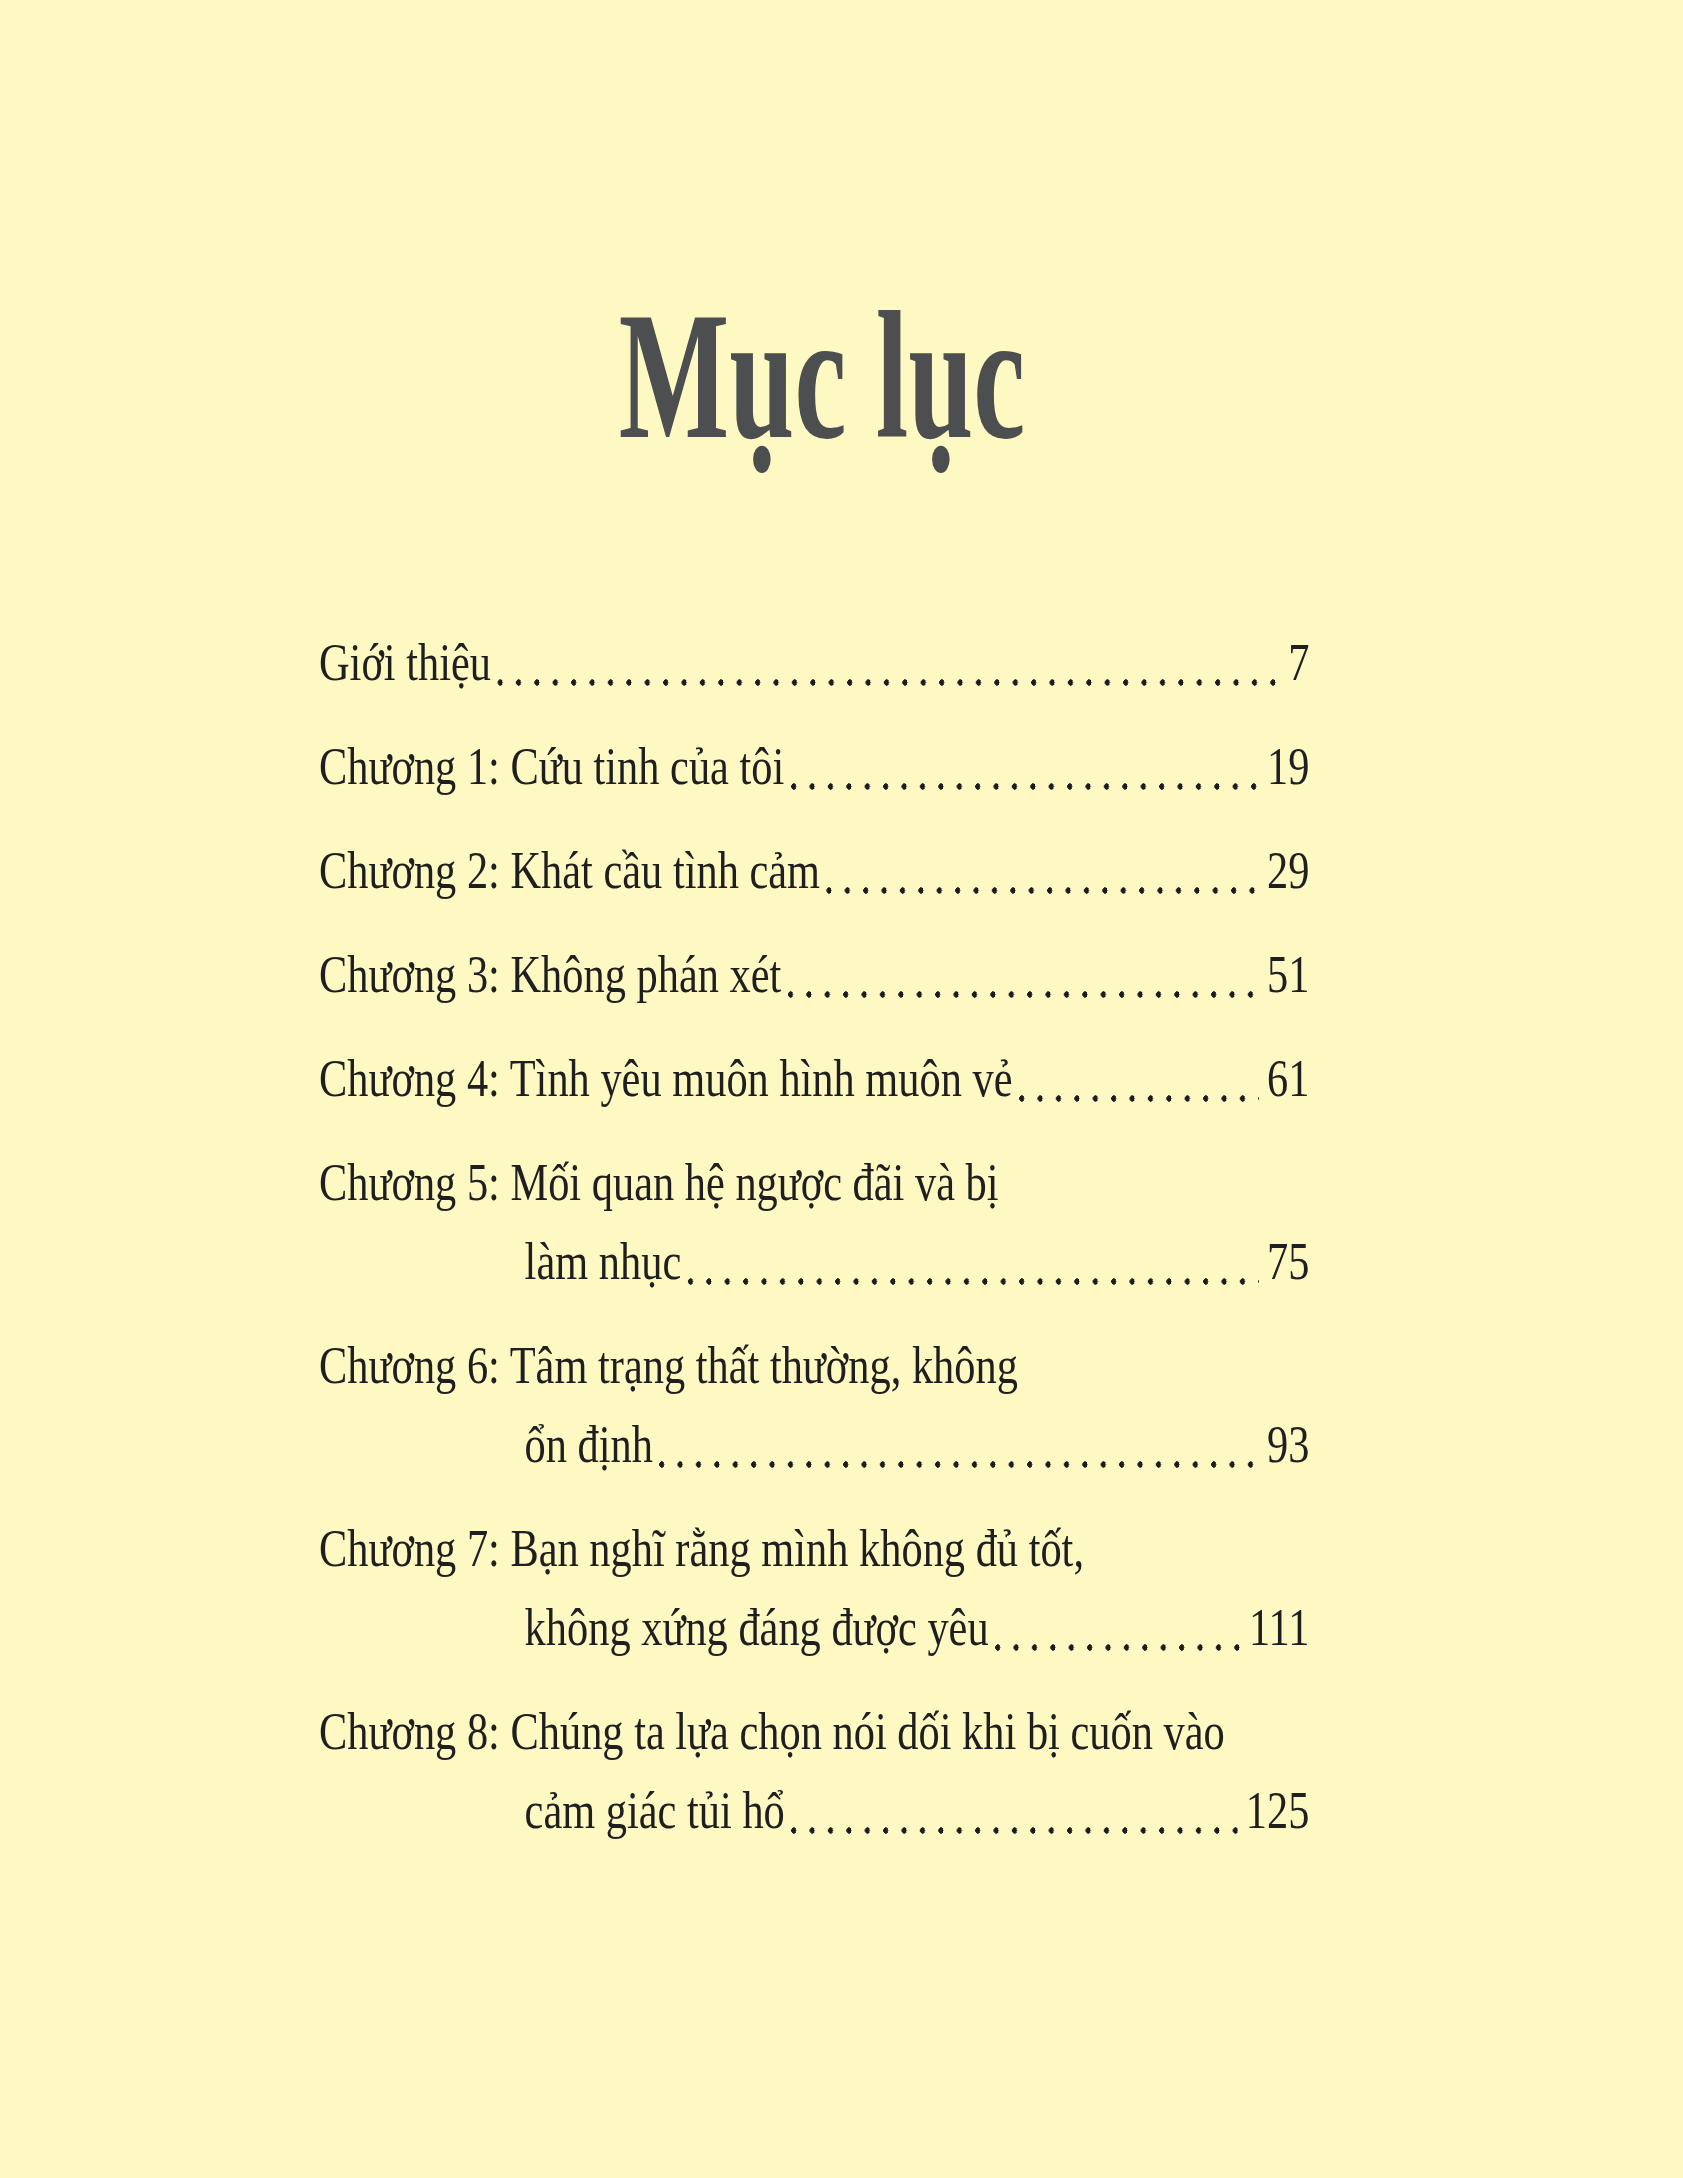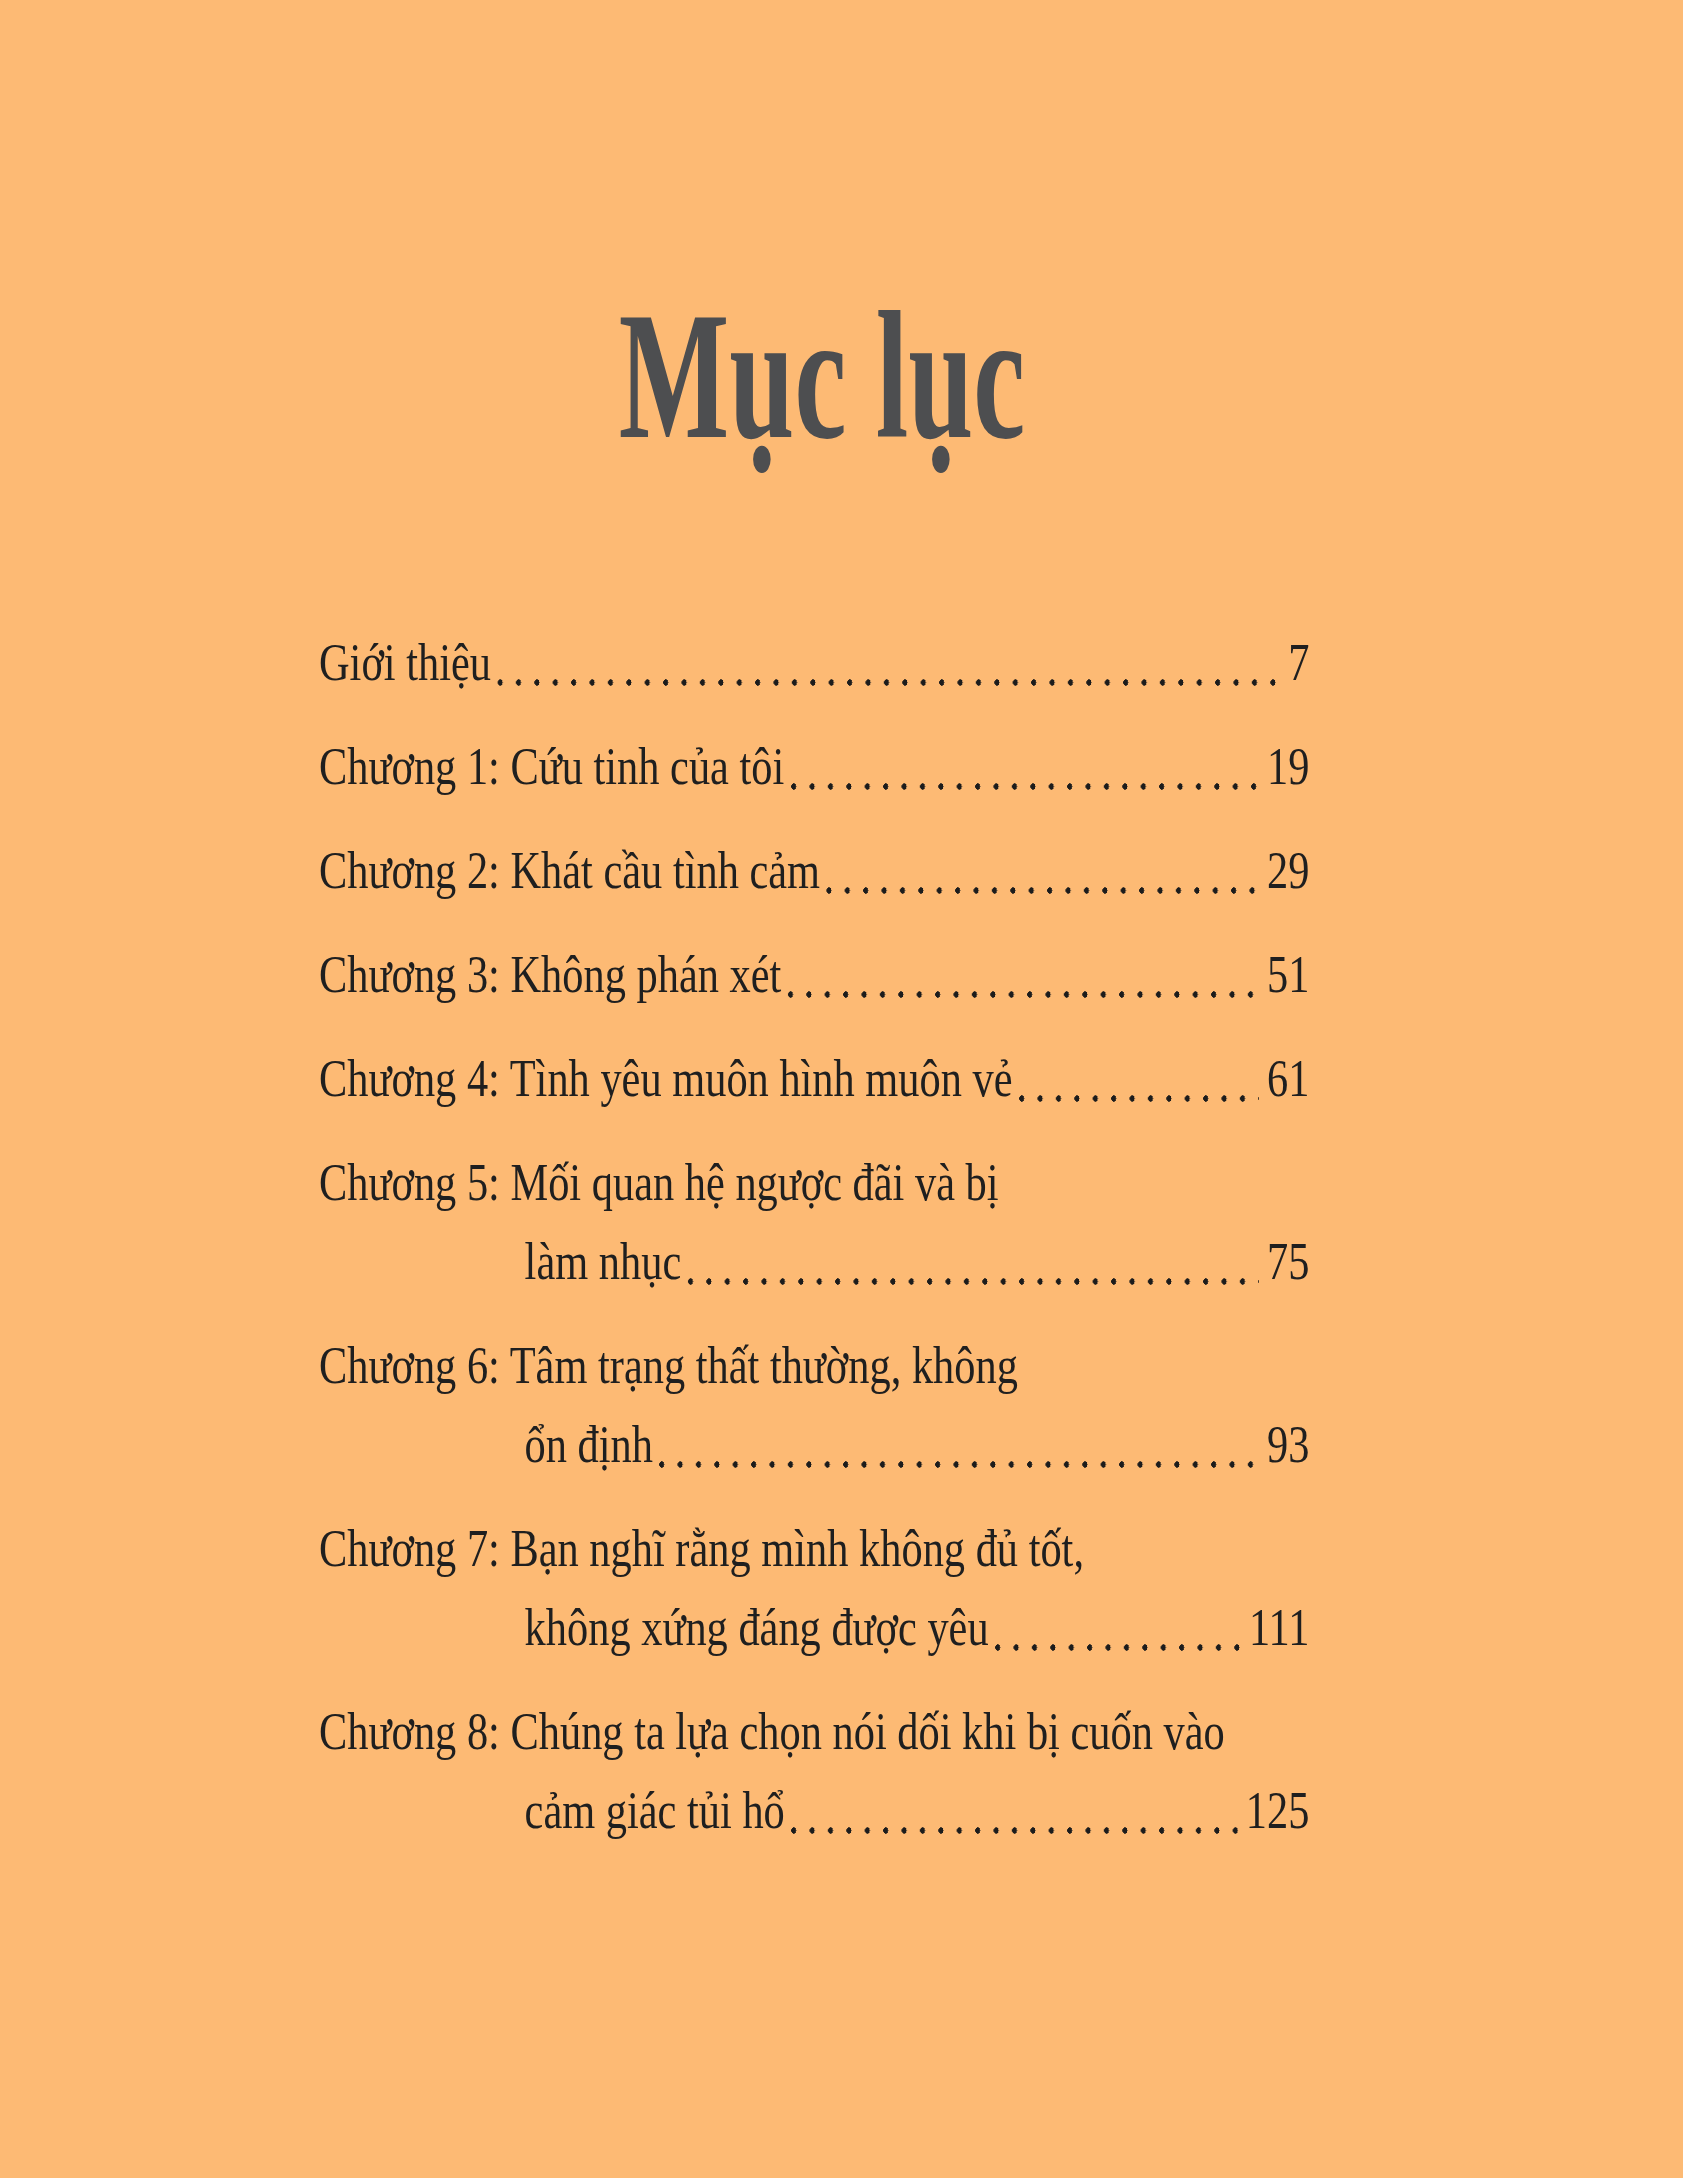--- a/index.html
+++ b/index.html
@@ -7,21 +7,21 @@
   body {
     width: 1683px;
     height: 2178px;
     position: relative;
     overflow: hidden;
     font-family: "Liberation Serif", serif;
   }
   .page {
     position: absolute;
     inset: 0;
-    background: #fdba74;
+    background: #fef9c3;
   }
   .toc-title {
     position: absolute;
     top: 284px;
     left: 822px;
     transform: translateX(-50%) scaleX(0.64);
     transform-origin: center top;
     font-size: 183px;
     line-height: 183px;
     font-weight: bold;

